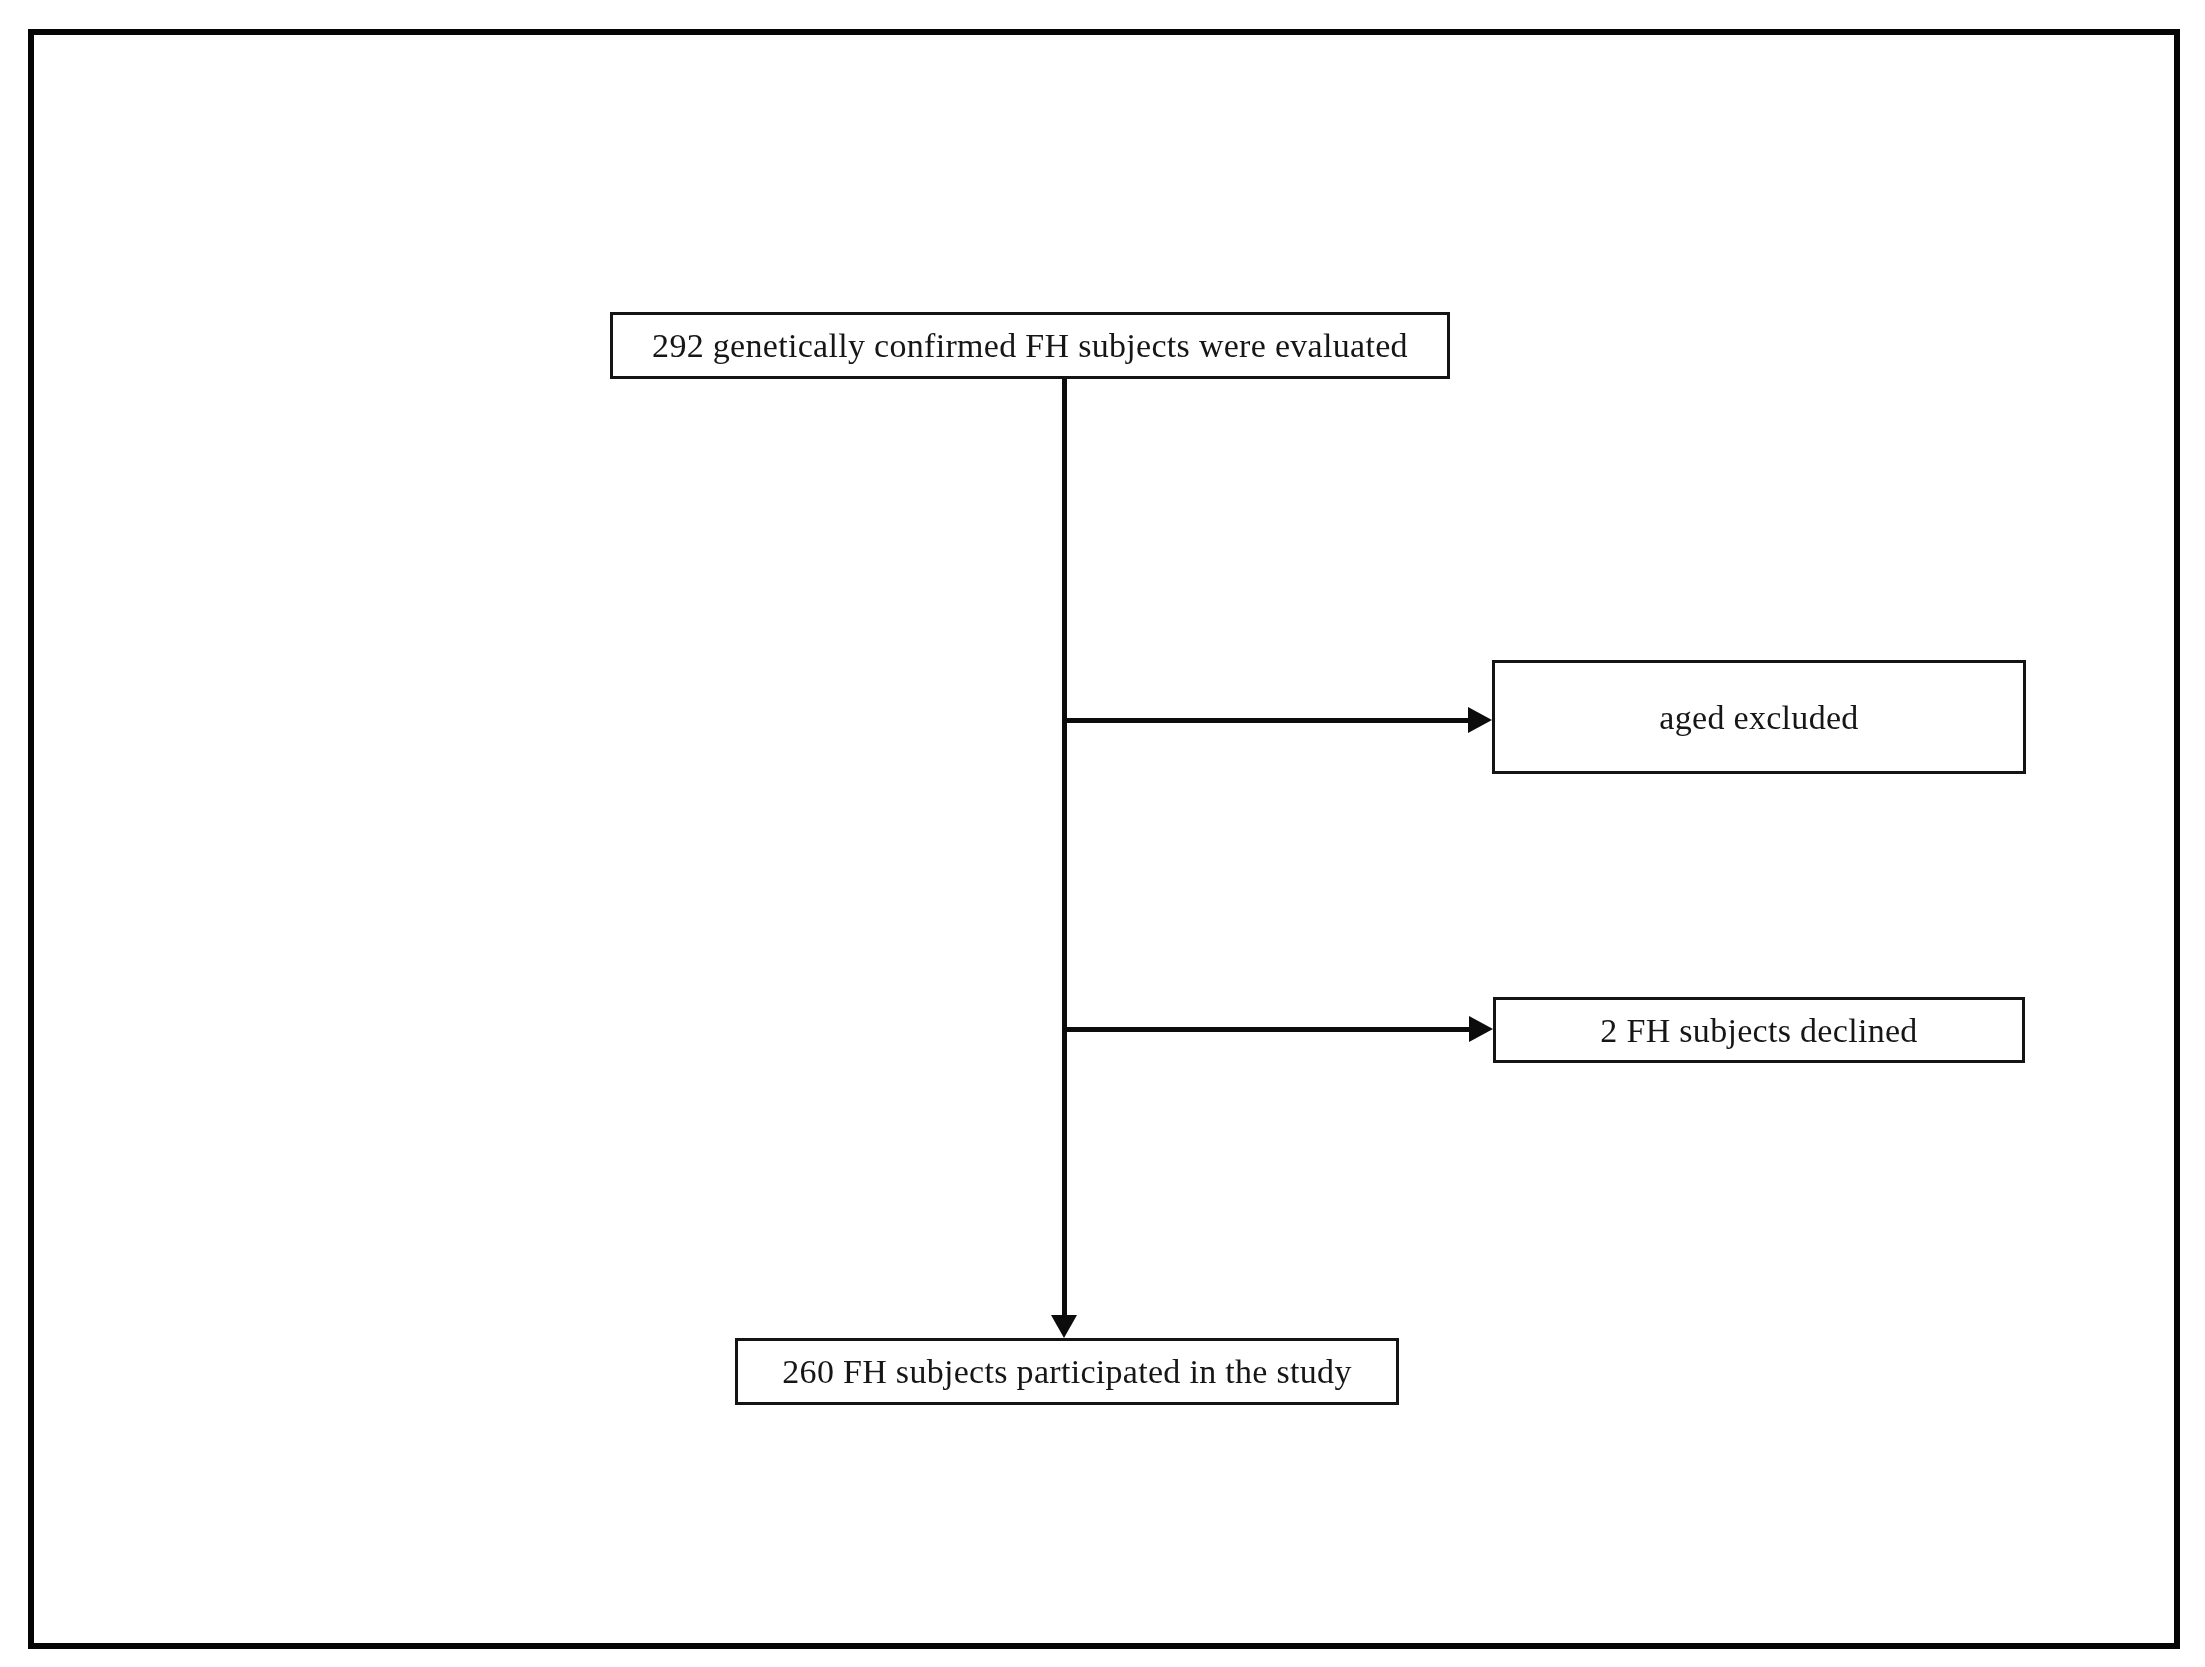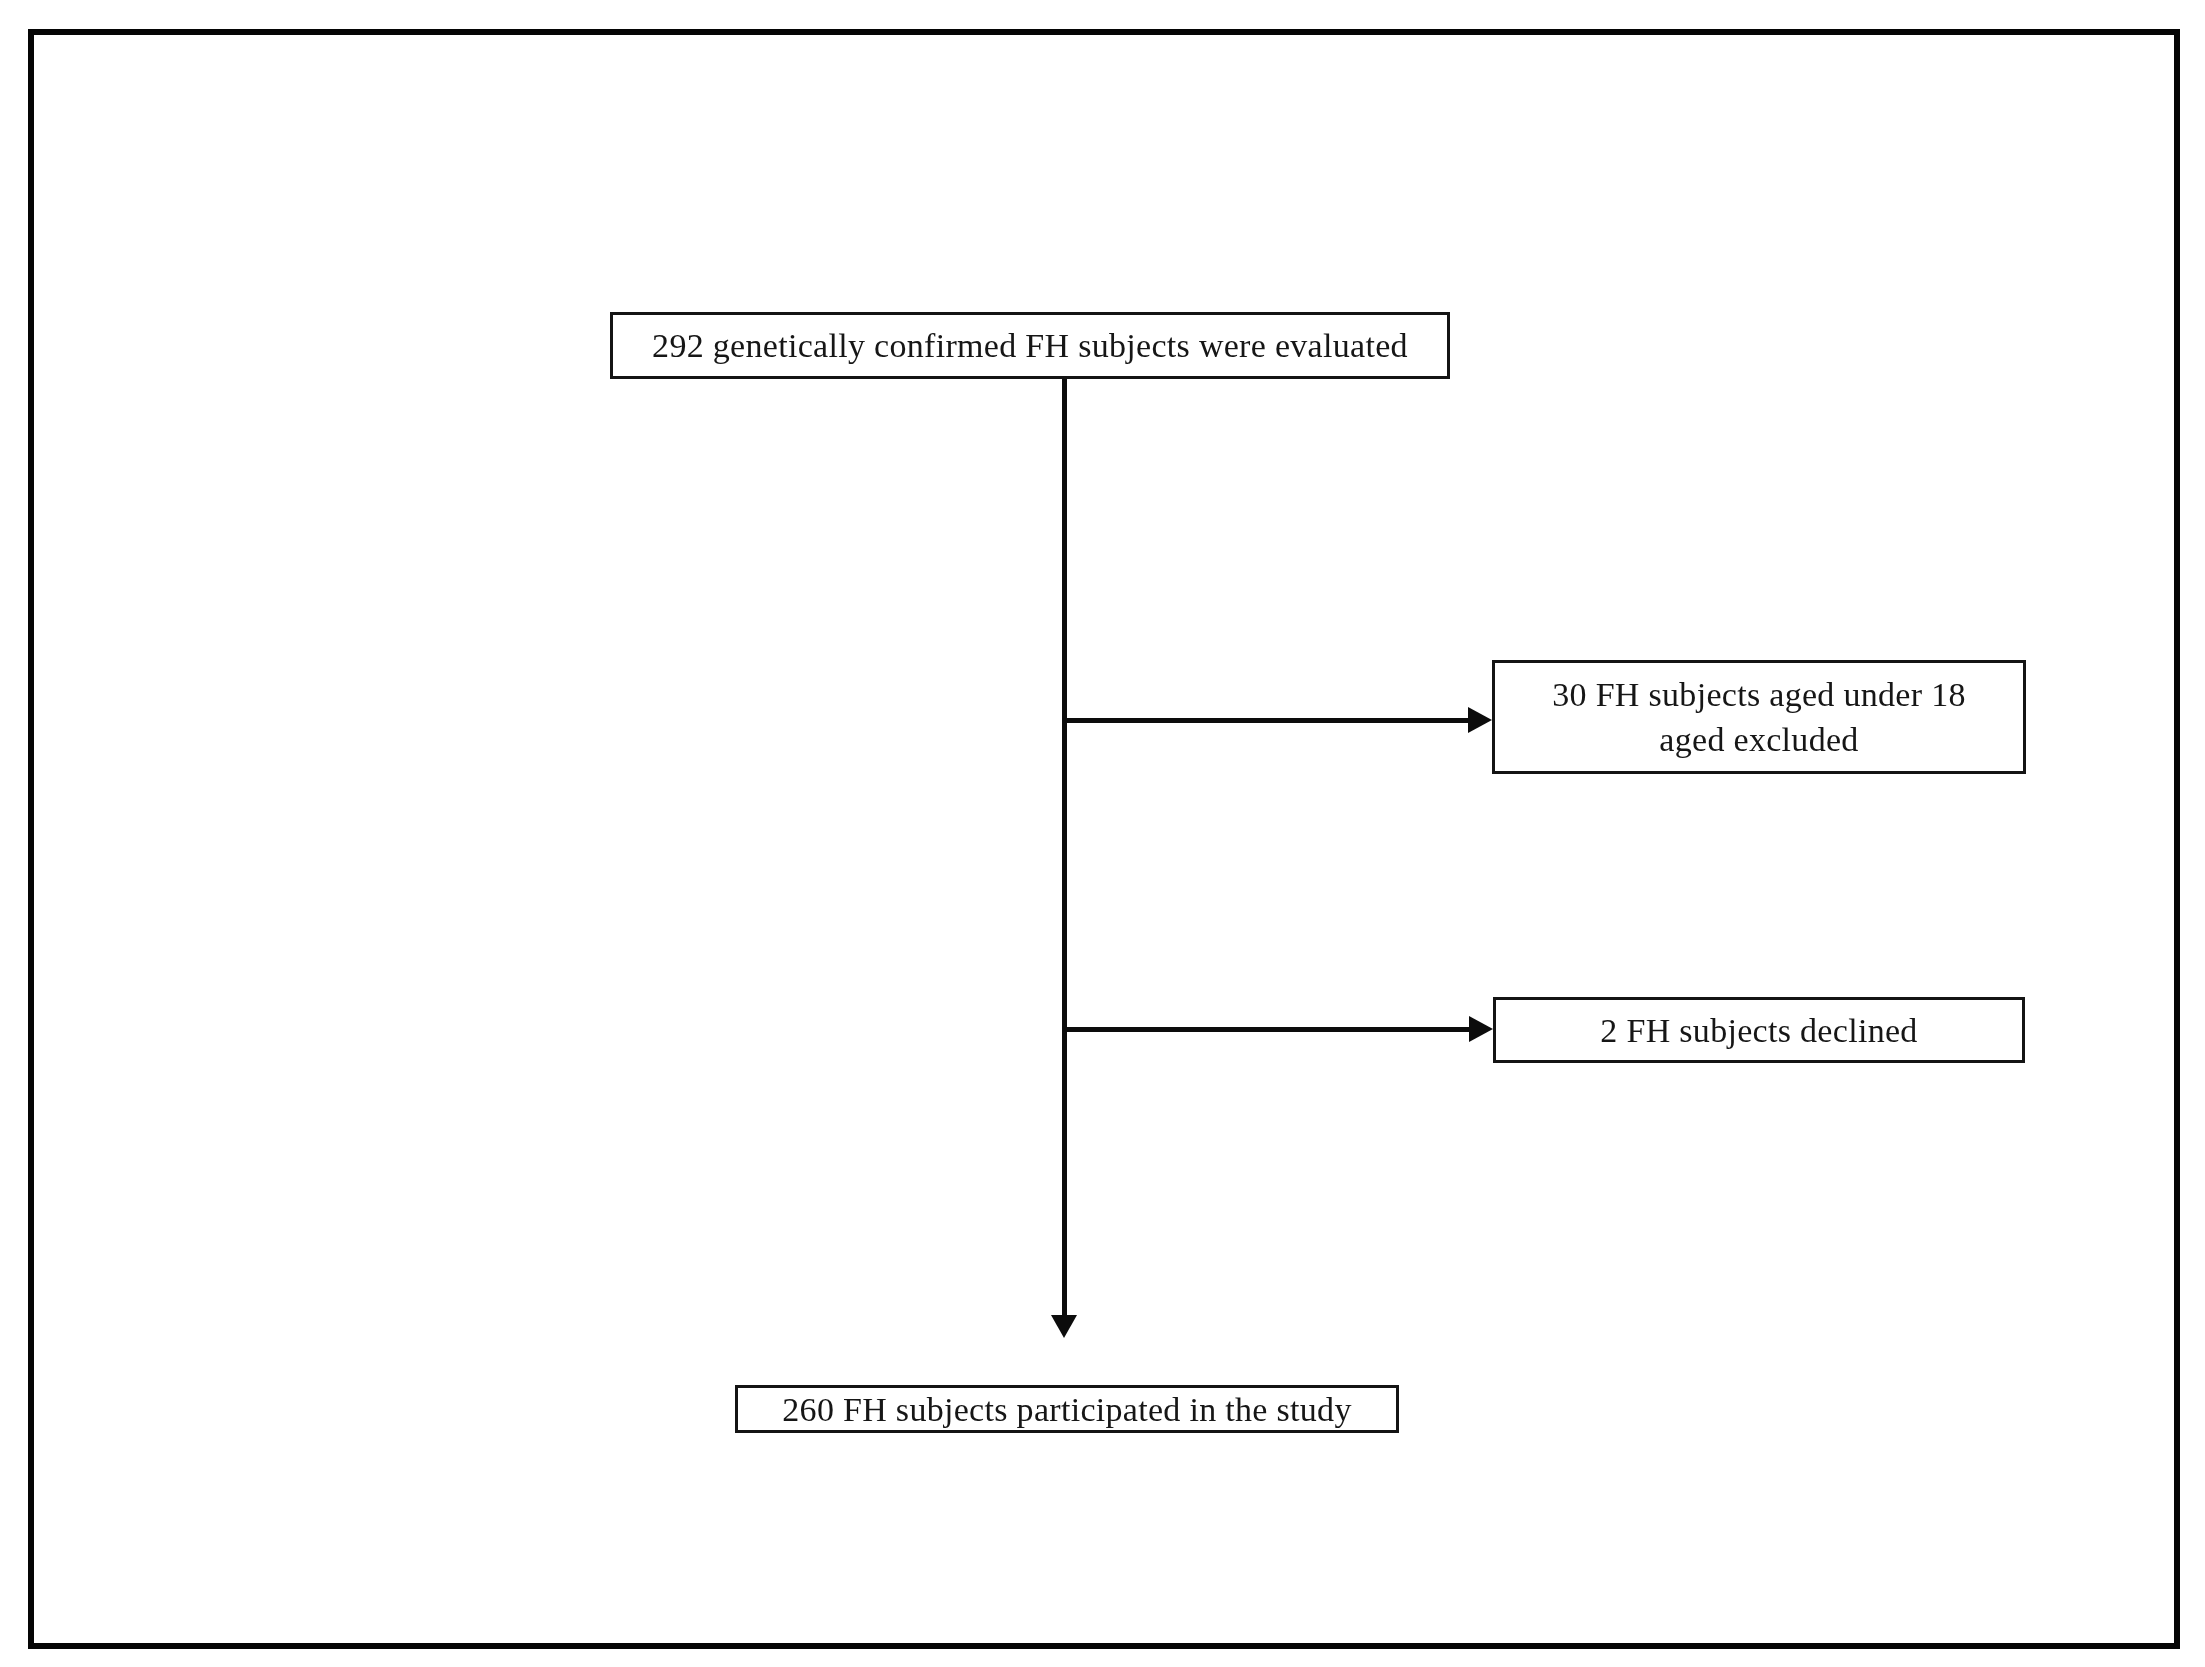--- a/index.html
+++ b/index.html
@@ -39,21 +39,21 @@
     line-height: 45px;
     letter-spacing: 0.3px;
   }
   .node .label {
     white-space: nowrap;
   }
   
   .node-evaluated    { left: 610px; top: 312px;  width: 840px; height: 67px; }
   .node-excluded     { left: 1492px; top: 660px; width: 534px;  height: 114px; }
   .node-declined     { left: 1493px; top: 997px; width: 532px;  height: 66px; align-items: center; }
-  .node-participated { left: 735px; top: 1338px; width: 664px; height: 48px; margin-top: 47px; }
+  .node-participated { left: 735px; top: 1338px; width: 664px; height: 67px; }
 
   
   .line {
     position: absolute;
     background: #0c0c0c;
   }
   .trunk-line {
     left: 1062px;
     top: 379px;
     width: 4.7px;
@@ -113,21 +113,20 @@
   <div class="line branch-line-declined"></div>
   <div class="arrowhead arrowhead-down"></div>
   <div class="arrowhead arrowhead-right-excluded"></div>
   <div class="arrowhead arrowhead-right-declined"></div>
 
   <div class="node node-evaluated">
     <div class="label">292 genetically confirmed FH subjects were evaluated</div>
   </div>
 
   <div class="node node-excluded">
-    <div class="label">30 FH subjects aged under 18</div>
     <div class="label">aged excluded</div>
   </div>
 
   <div class="node node-declined">
     <div class="label">2 FH subjects declined</div>
   </div>
 
   <div class="node node-participated">
     <div class="label">260 FH subjects participated in the study</div>
   </div>

